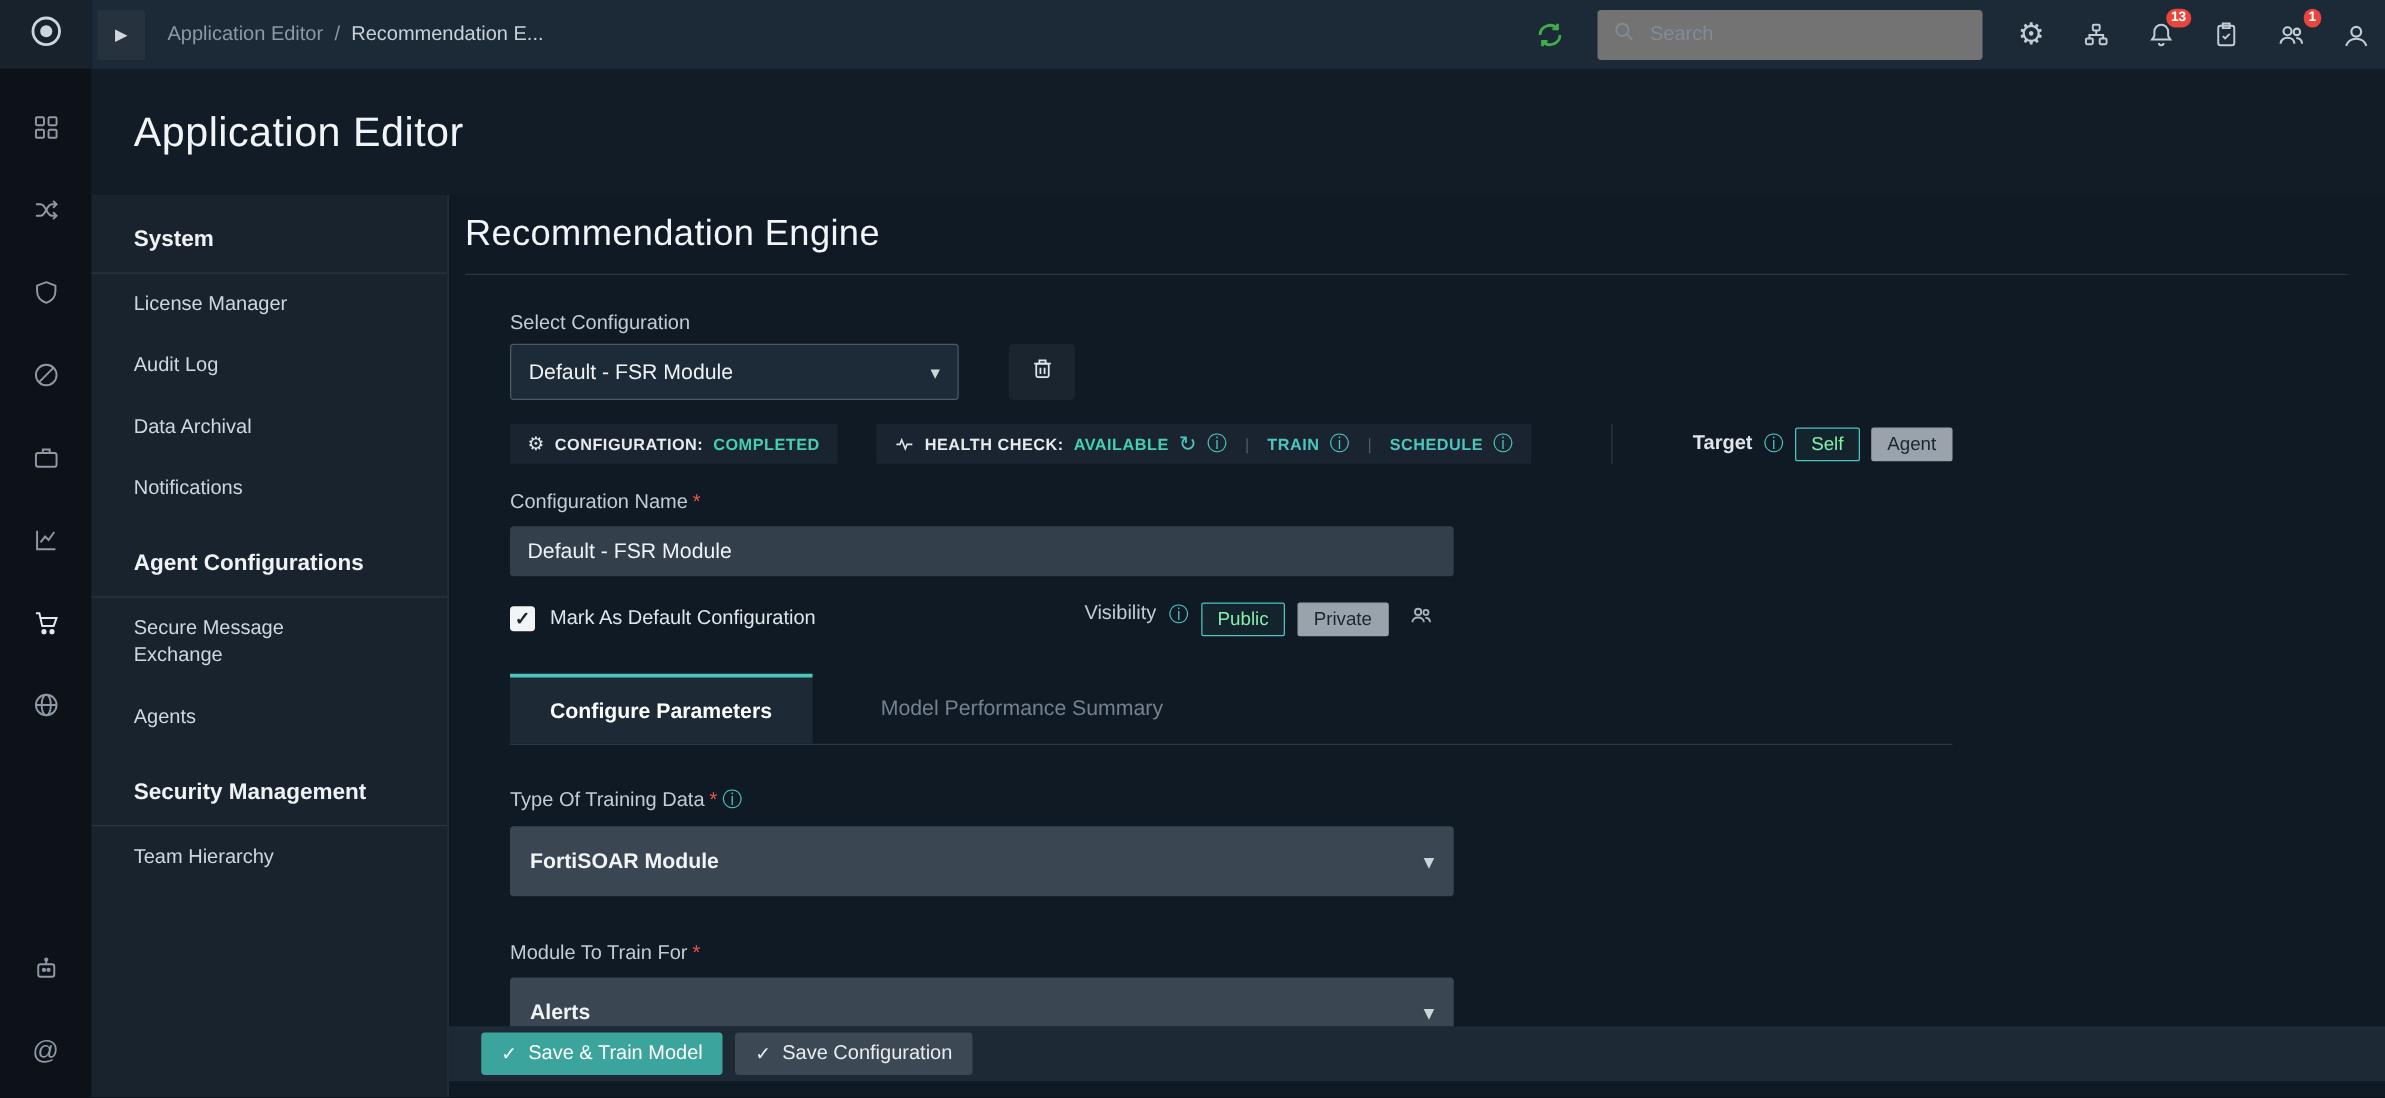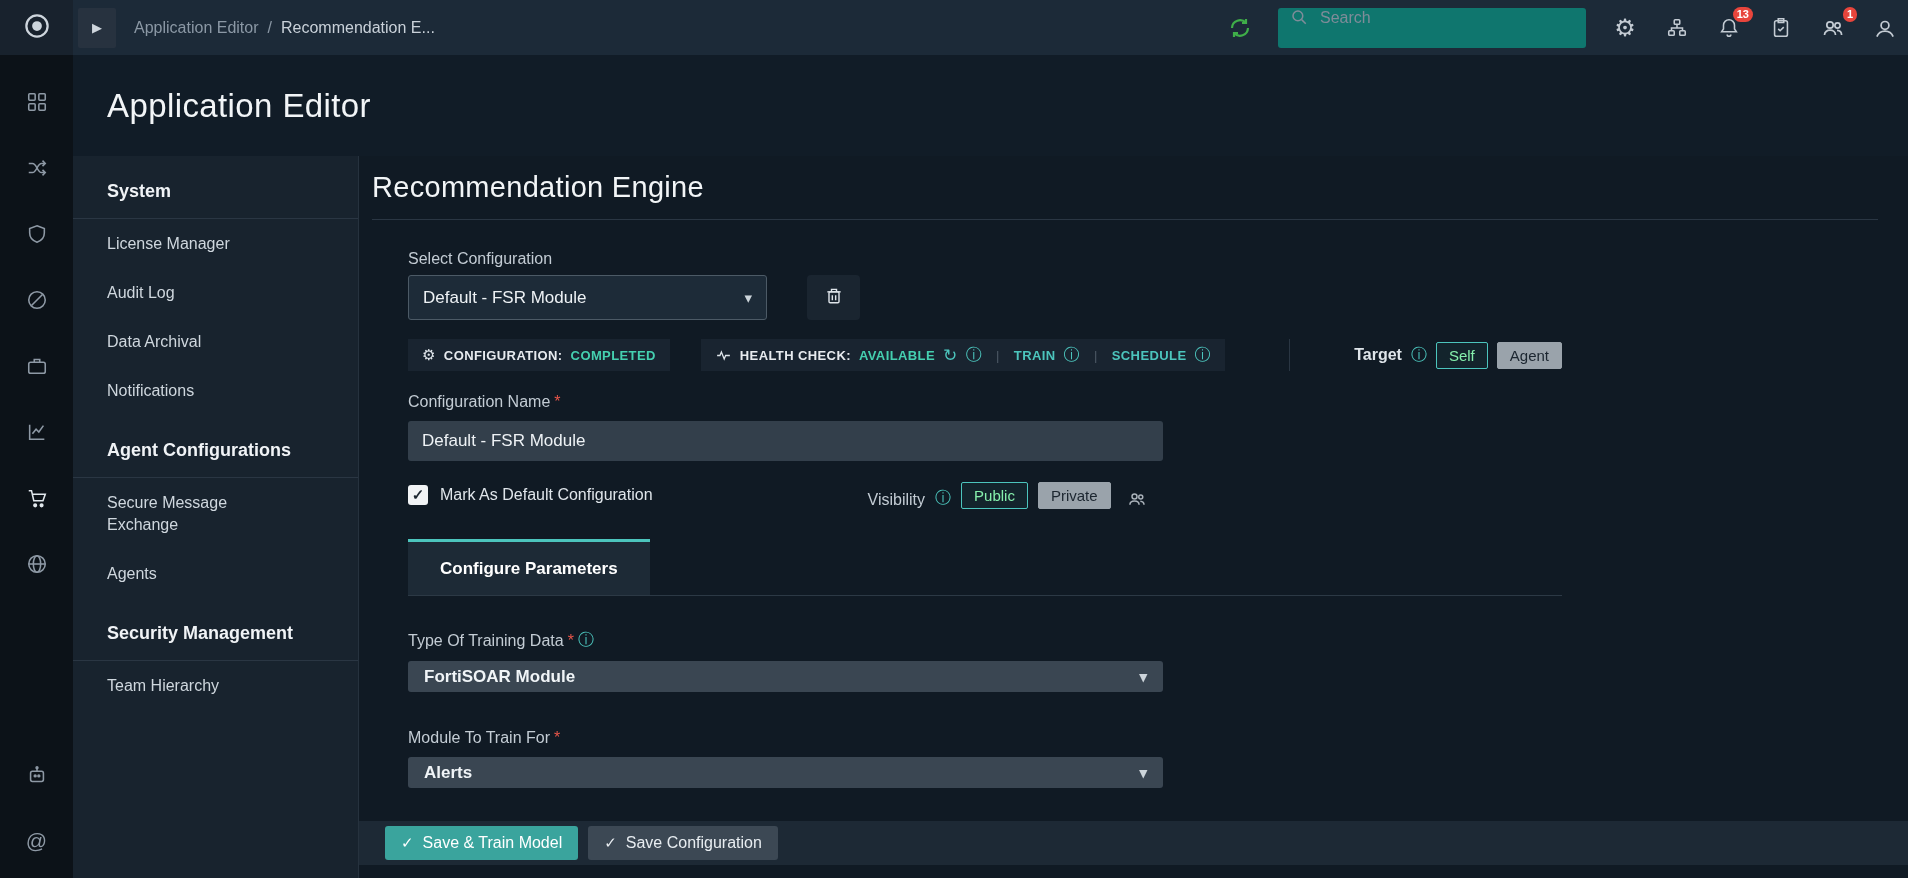--- a/index.html
+++ b/index.html
@@ -16,21 +16,21 @@
   .bright{color:#e2e8ed;}
   .at-glyph{font-size:21px;color:#8e99a5;}
 
   
   .topbar{position:absolute;left:73px;top:0;right:0;height:55px;background:var(--topbar-bg,#1c2a38);display:flex;align-items:center;z-index:5;}
   .collapse-btn{width:38px;height:40px;margin-left:5px;background:#27323f;display:flex;align-items:center;justify-content:center;color:#cfd6dd;font-size:13px;border-radius:2px;cursor:pointer;}
   .breadcrumb{margin-left:18px;font-size:16px;color:#8b98a5;display:flex;gap:9px;align-items:center;}
   .breadcrumb .current{color:#c9d1d9;}
   .topbar-right{margin-left:auto;display:flex;align-items:center;gap:26px;padding-right:10px;}
   .sync-icon{color:#3fae49;display:flex;}
-  .search-box{width:308px;height:40px;background:#0f766e;border-radius:3px;display:flex;align-items:flex-start;padding:0 12px;gap:10px;color:#7f8c99;}
+  .search-box{width:308px;height:40px;background:#737373;border-radius:3px;display:flex;align-items:center;padding:0 12px;gap:10px;color:#7f8c99;}
   .search-box input{background:transparent;border:none;outline:none;color:#cfd6dd;font-size:16px;width:100%;}
   .search-box input::placeholder{color:#7f8c99;}
   .top-icon{position:relative;color:#c3cbd3;width:26px;height:26px;display:flex;align-items:center;justify-content:center;cursor:pointer;}
   .gear-glyph{font-size:24px;line-height:1;}
   .badge{position:absolute;top:-8px;right:-11px;background:var(--badge,#e8453c);color:#fff;font-size:11px;font-weight:700;border-radius:9px;padding:1px 4px;min-width:12px;text-align:center;line-height:13px;}
 
   
   .page-header{position:absolute;left:73px;top:55px;right:0;height:101px;background:var(--header-bg,#111c27);display:flex;align-items:center;padding-left:34px;z-index:1;}
   .page-title{font-size:33px;font-weight:400;color:#f2f5f7;letter-spacing:0.4px;}
 
@@ -72,30 +72,30 @@
   .target-label{font-size:16px;color:#dfe5ea;font-weight:bold;}
   .toggle-btn{font-size:15px;padding:4px 12px;border-radius:2px;cursor:pointer;white-space:nowrap;}
   .toggle-active{border:1px solid var(--accent,#4cc5bd);color:#86efac;background:rgba(76,197,189,0.06);}
   .toggle-inactive{background:#9aa3ab;color:#1c2630;border:1px solid #9aa3ab;}
 
   .text-input{margin-top:10px;width:755px;height:40px;background:var(--input-bg,#333f4b);border:none;border-radius:3px;color:#eef2f5;font-size:17px;padding:0 14px;display:block;outline:none;}
 
   .check-row{display:flex;align-items:center;margin-top:22px;height:24px;}
   .checkbox{width:20px;height:20px;background:#f2f4f6;border-radius:3px;display:flex;align-items:center;justify-content:center;color:#1c2630;font-size:15px;font-weight:700;cursor:pointer;}
   .check-label{margin-left:12px;font-size:16px;color:#dfe5ea;}
-  .visibility-group{display:flex;align-items:flex-end;margin-left:215px;gap:10px;}
+  .visibility-group{display:flex;align-items:flex-start;margin-left:215px;gap:10px;}
   .visibility-label{font-size:16px;color:#c3ccd4;}
   .team-icon{color:#a9b1b9;margin-left:6px;display:flex;cursor:pointer;}
 
   .tabs{display:flex;margin-top:32px;border-bottom:1px solid #2c3945;height:57px;}
   .tab{display:flex;align-items:center;padding:0 32px;font-size:17px;cursor:pointer;}
   .tab.active{background:#1d2a36;border-top:3px solid var(--accent,#4cc5bd);color:#fff;font-weight:700;}
   .tab.inactive{color:#75818e;padding:0 55px;}
 
-  .dropdown{margin-top:10px;width:755px;height:31px;background:var(--dropdown-bg,#3a4652);border-radius:3px;display:flex;align-items:center;justify-content:space-between;padding:0 16px;color:#f0f4f7;font-size:17px;font-weight:700;cursor:pointer;}
+  .dropdown{margin-top:10px;width:755px;height:56px;background:var(--dropdown-bg,#3a4652);border-radius:3px;display:flex;align-items:center;justify-content:space-between;padding:0 16px;color:#f0f4f7;font-size:17px;font-weight:700;cursor:pointer;}
 
   .bottom-bar{position:absolute;left:359px;right:0;bottom:13px;height:44px;background:var(--bar-bg,#1d2935);display:flex;align-items:center;padding-left:26px;gap:10px;z-index:3;}
   .btn{height:34px;border:none;border-radius:3px;display:flex;align-items:center;gap:9px;padding:0 16px;font-size:16px;color:#fff;cursor:pointer;}
   .btn-primary{background:var(--button-primary,#3aa49d);}
   .btn-secondary{background:var(--button-secondary,#3c4854);color:#e8edf1;}
   .btn .chk{font-size:15px;}
 </style>
 </head>
 <body>
 
@@ -340,20 +340,21 @@
                 <path d="M3.5 19c0-3 2.5-4.6 5.5-4.6s5.5 1.6 5.5 4.6"></path>
                 <circle cx="16.5" cy="9.5" r="2.4"></circle>
                 <path d="M16 14.6c2.5.2 4.4 1.8 4.4 4.4"></path>
               </svg>
             </span>
         </div>
       </div>
 
       <div class="tabs">
         <div class="tab active">Configure Parameters</div>
+        <div class="tab inactive">Model Performance Summary</div>
       </div>
 
       <div class="field-label mt34">
         <span>Type Of Training Data</span>
         <span class="req">*</span>
         <span class="info">ⓘ</span>
       </div>
       <div class="dropdown">
         <span>FortiSOAR Module</span>
         <span class="caret">▾</span>

